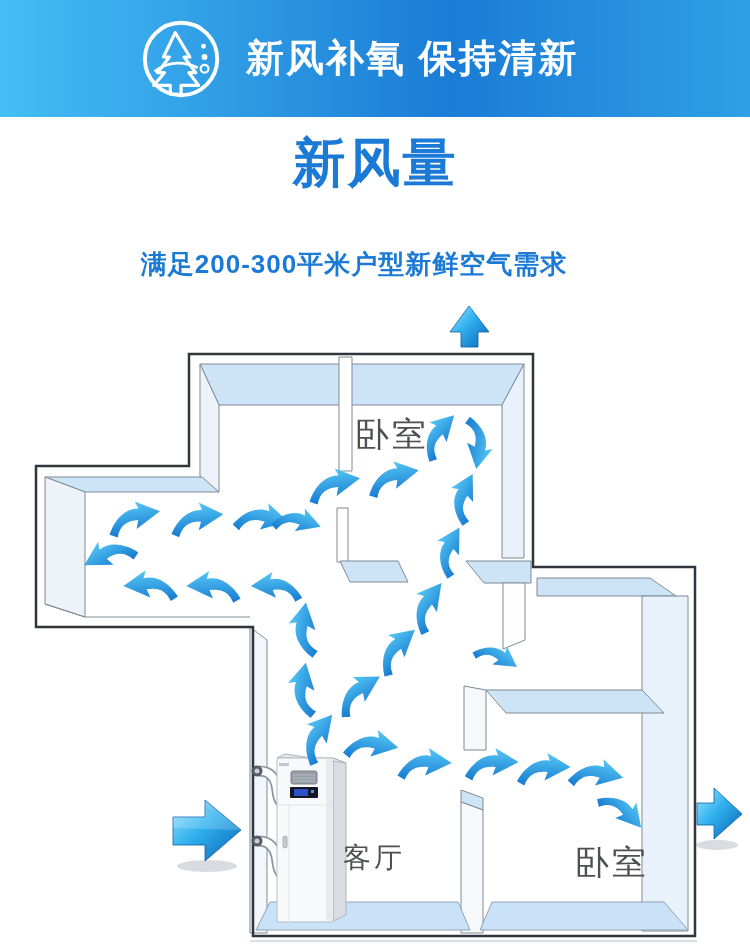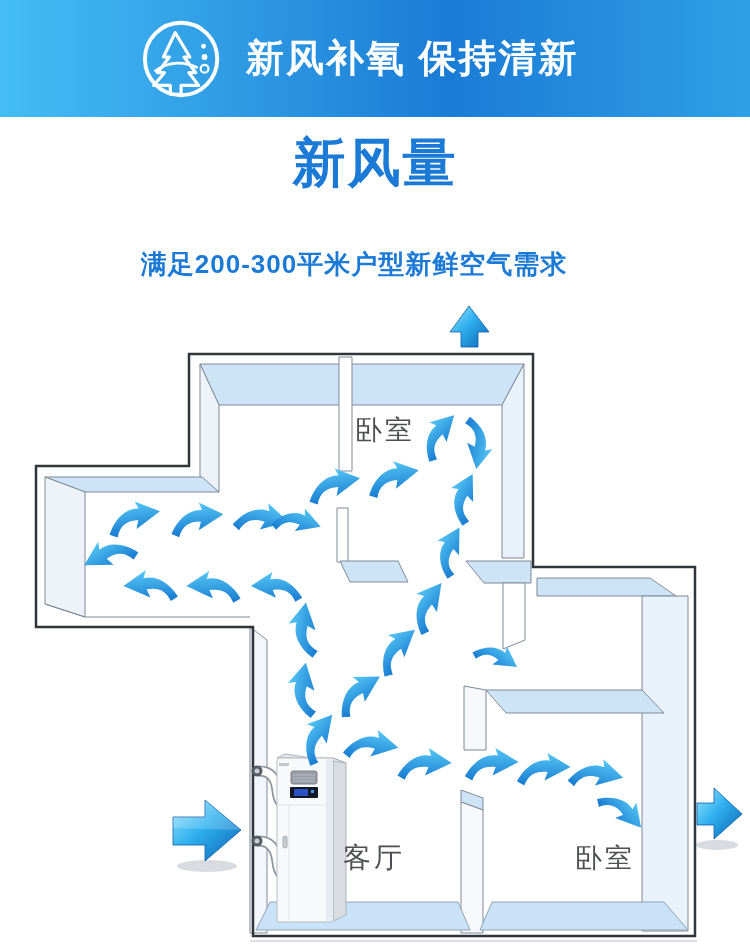--- a/index.html
+++ b/index.html
@@ -25,21 +25,21 @@
     white-space:nowrap;
   }
   .hl-label{font-size:53px;font-weight:700;letter-spacing:2px;text-align:right;}
   .hl-value{font-size:47px;font-weight:800;letter-spacing:2px;}
   .hl-unit{font-size:40px;font-weight:500;letter-spacing:1px;}
   .subtitle{
     position:absolute;left:0;top:247px;width:708px;z-index:3;text-align:center;
     color:var(--accent);font-size:26px;font-weight:700;letter-spacing:1px;
   }
   .room-label{
-    position:absolute;z-index:2;color:var(--label);font-size:27px;letter-spacing:3px;
+    position:absolute;z-index:2;color:var(--label);font-size:34px;letter-spacing:3px;
     white-space:nowrap;
   }
   .room-label.bedroom-top{left:355px;top:412px;}
   .room-label.living{left:343px;top:839px;font-size:28px;}
   .room-label.bedroom-bottom{left:575px;top:840px;}
 </style>
 </head>
 <body>
 
 <svg class="plan-svg" width="750" height="949" viewBox="0 0 750 949" xmlns="http://www.w3.org/2000/svg">

